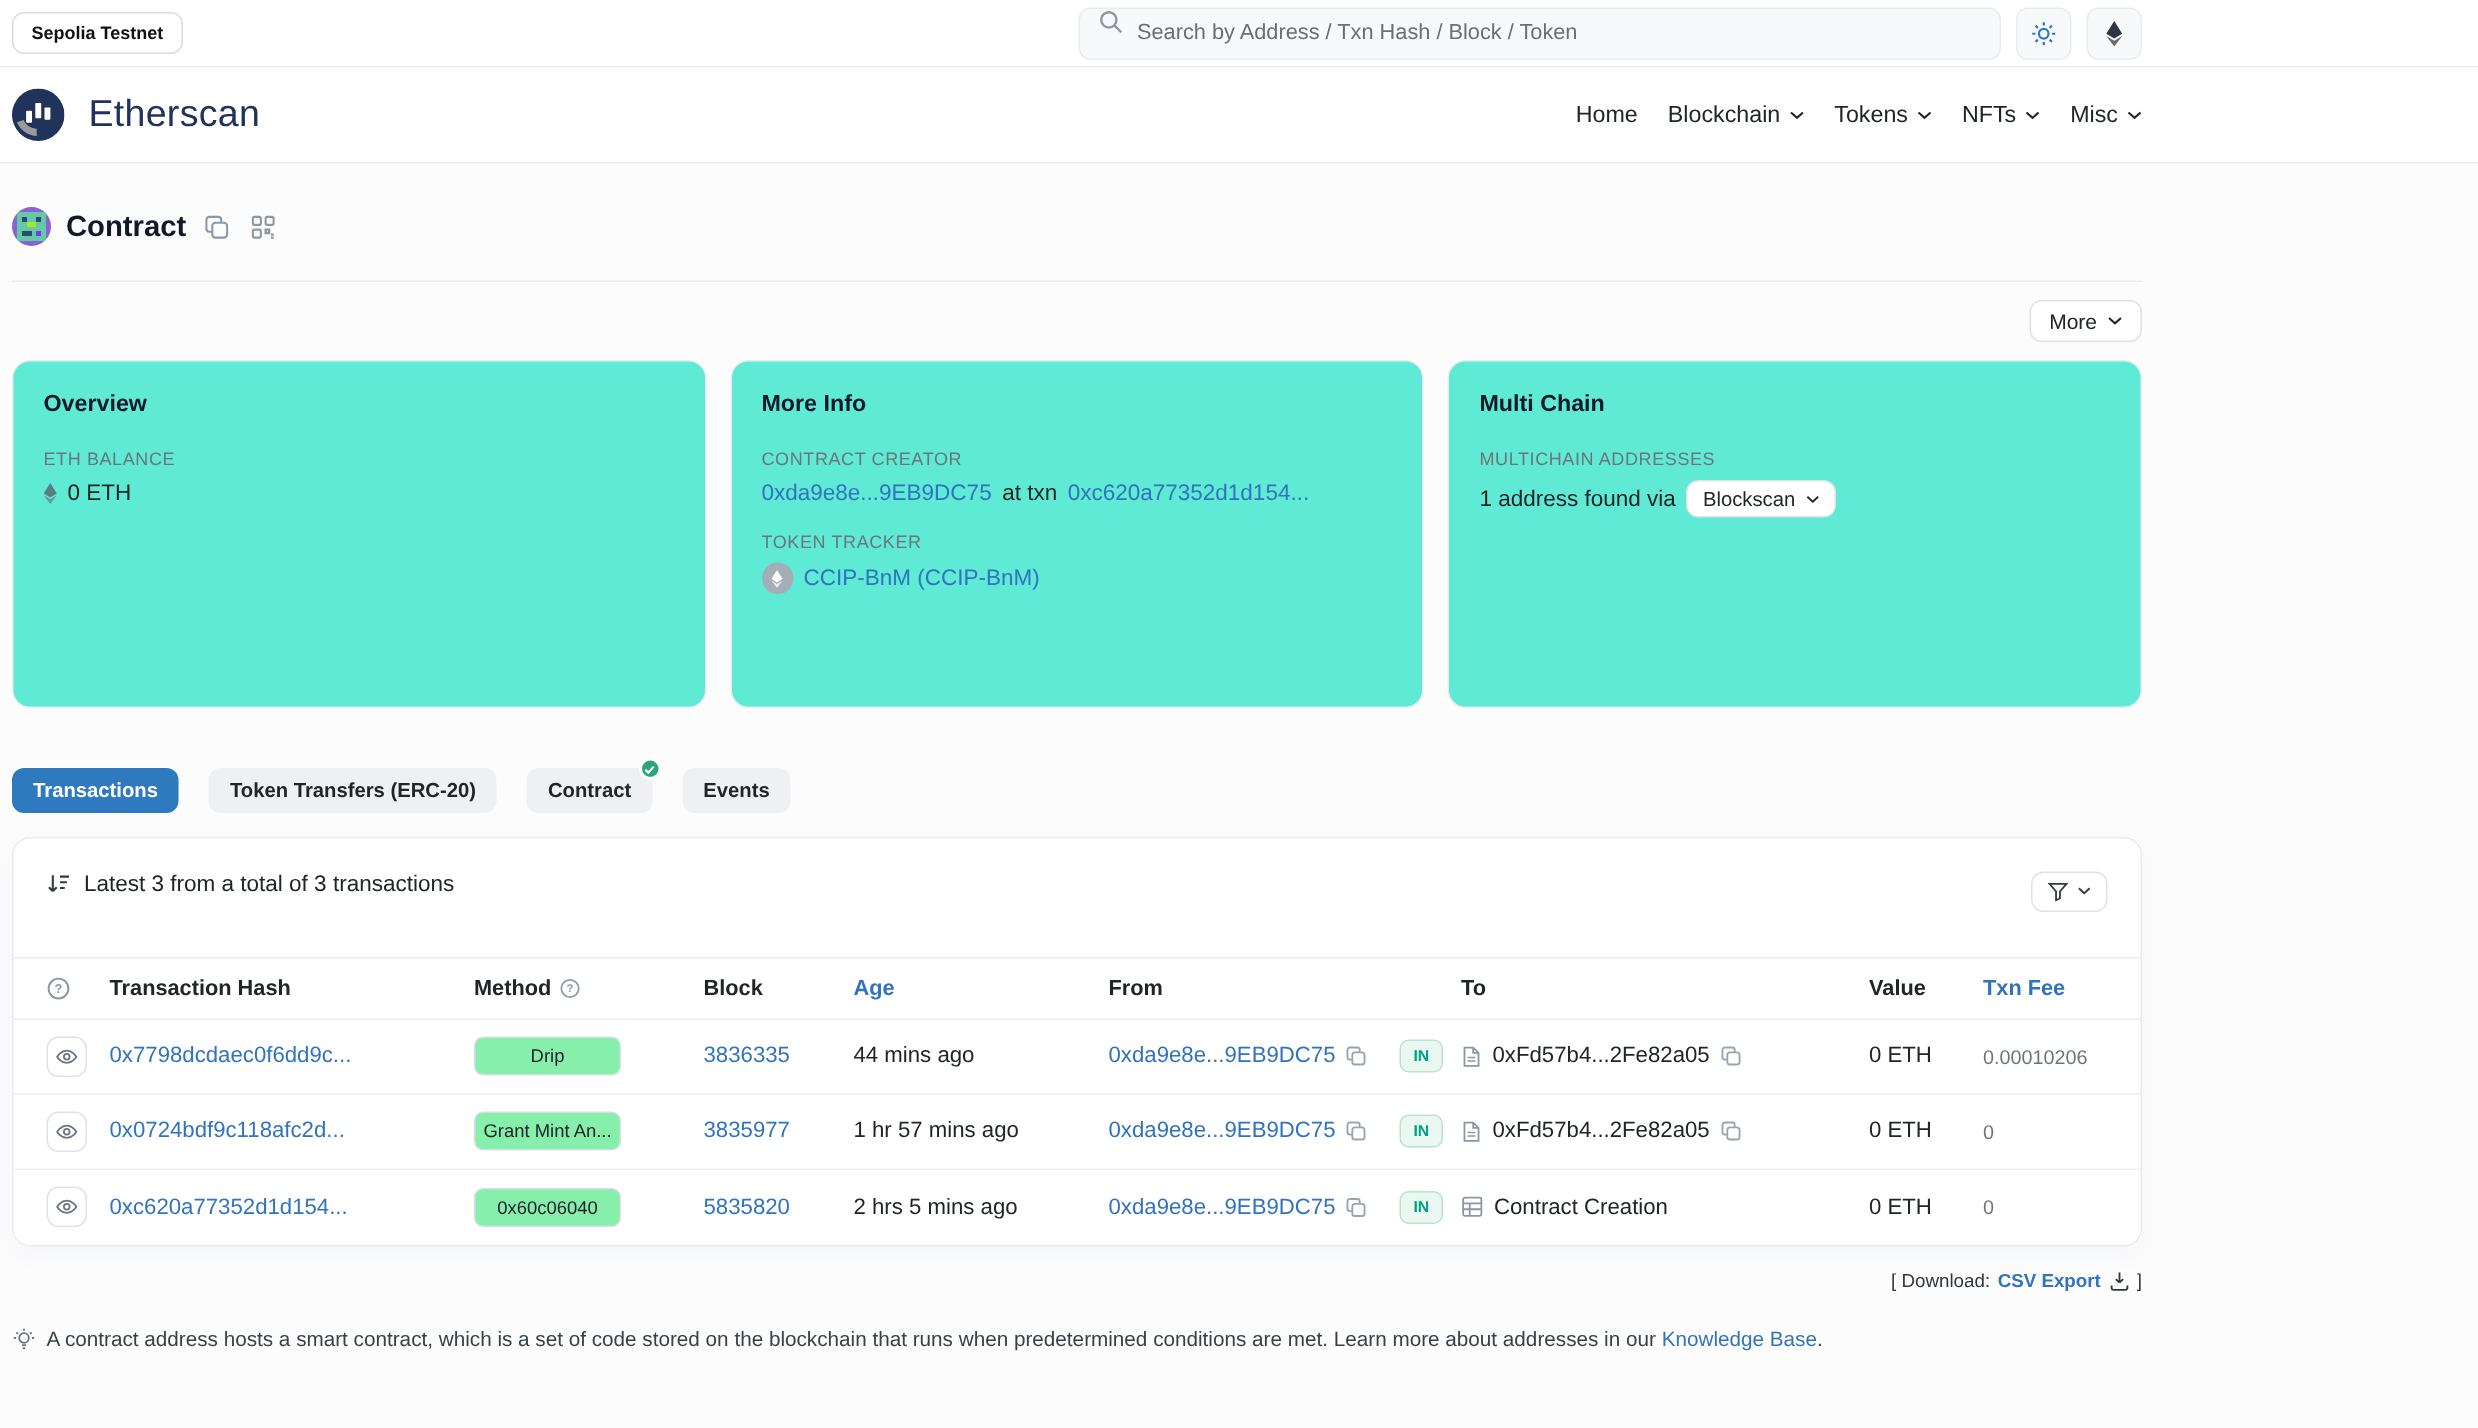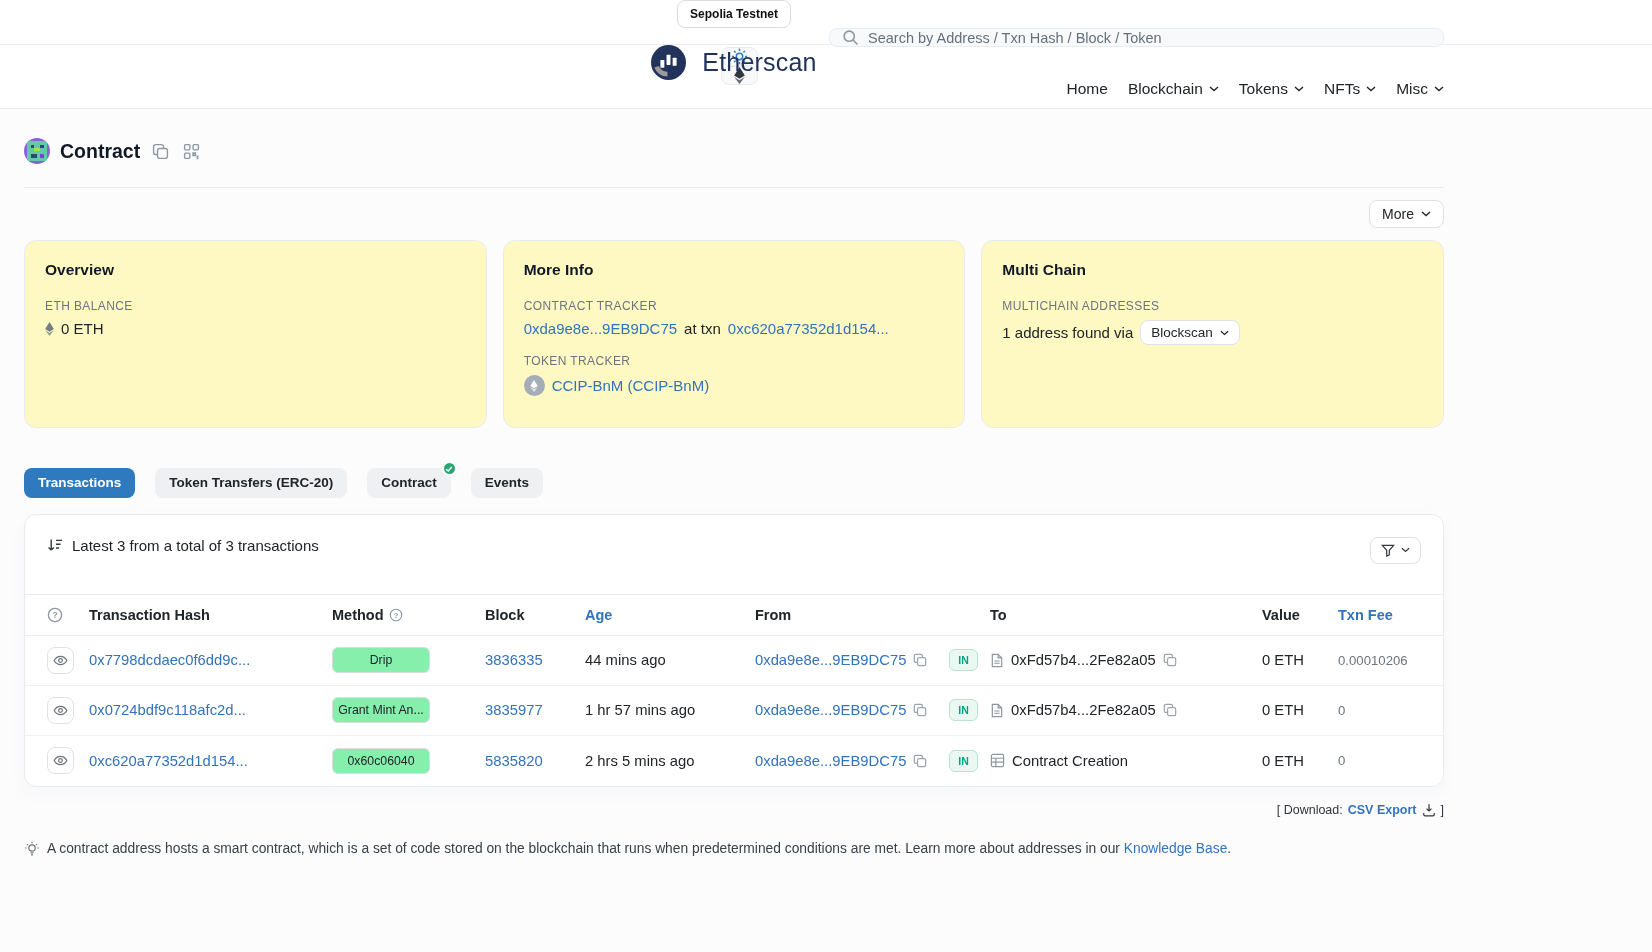--- a/index.html
+++ b/index.html
@@ -15,35 +15,35 @@
     --border: #e9ecef;
     --border2: #dee2e6;
     --muted: #6c757d;
     --text: #212529;
     --link: #3273bd;
     --accent: #2f7abf;
     --green: #00a186;
     --navy: #21325b;
   }
   a { text-decoration: none; color: var(--link); cursor: pointer; }
-  .shell { width: 1420px; margin-left: 24px; flex-direction: column; }
+  .shell { width: 1420px; margin-left: 8px; }
   svg { display: block; }
 
   
   .topbar { background: #fff; border-bottom: 1px solid var(--border); }
   .topbar-inner { height: 44px; display: flex; align-items: center; }
   .net-badge {
     font-size: 12px; font-weight: 700; color: #111;
     background: #fff; border: 1px solid #d8dde2; border-radius: 8px;
     padding: 6px 12px; cursor: pointer;
   }
   .searchbox {
     margin-left: auto; width: 615px; height: 35px;
     background: #f8f9fa; border: 1px solid var(--border);
-    border-radius: 8px; display: flex; align-items: center; padding: 0 12px; gap: 9px;
+    border-radius: 8px; display: flex; padding: 0 12px; gap: 9px;
   }
   .searchbox input {
     flex: 1; border: none; outline: none; background: transparent;
     font-family: inherit; font-size: 14.5px; color: #212529;
   }
   .searchbox input::placeholder { color: #66707a; }
   .icon-btn {
     width: 37px; height: 35px; margin-left: 10px;
     background: #f8f9fa; border: 1px solid var(--border); border-radius: 8px;
     display: flex; align-items: center; justify-content: center; cursor: pointer;
@@ -68,22 +68,22 @@
   .more-row { display: flex; justify-content: flex-end; margin-top: 12px; }
   .more-btn, .select-btn {
     display: inline-flex; align-items: center; gap: 7px;
     background: #fff; border: 1px solid var(--border2); border-radius: 8px;
     padding: 5px 12px; font-size: 14px; color: #212529; cursor: pointer; font-family: inherit;
   }
 
   
   .cards { display: grid; grid-template-columns: 1fr 1fr 1fr; gap: 16px; margin-top: 12px; }
   .card {
-    background: #fef9c3; border: 1px solid var(--border); border-radius: 12px;
-    height: 188px; padding: 20px;
+    background: #5eead4; border: 1px solid var(--border); border-radius: 12px;
+    height: 232px; padding: 20px;
   }
   .card-title { font-size: 15.5px; font-weight: 700; color: #111827; margin-bottom: 20px; }
   .card-label { font-size: 12px; color: var(--muted); letter-spacing: .4px; margin-bottom: 7px; font-weight: 400; }
   .card-value-row { display: flex; align-items: center; gap: 7px; font-size: 15px; }
   .card-section + .card-section { margin-top: 17px; }
   .token-circle {
     width: 21px; height: 21px; border-radius: 50%; background: #a5adb7;
     display: flex; align-items: center; justify-content: center; flex: 0 0 auto;
   }
 
@@ -299,21 +299,21 @@
               <path d="M0 9.4 5 16l5-6.6-5 3z" opacity=".6"></path>
           </svg>
         </span>
         <span>0 ETH</span>
       </div>
     </div>
 
     <div class="card">
       <div class="card-title">More Info</div>
       <div class="card-section">
-        <div class="card-label">CONTRACT TRACKER</div>
+        <div class="card-label">CONTRACT CREATOR</div>
         <div class="card-value-row">
           <a>0xda9e8e...9EB9DC75</a>
           <span>at txn</span>
           <a>0xc620a77352d1d154...</a>
         </div>
       </div>
       <div class="card-section">
         <div class="card-label">TOKEN TRACKER</div>
         <div class="card-value-row">
           <span class="token-circle">

